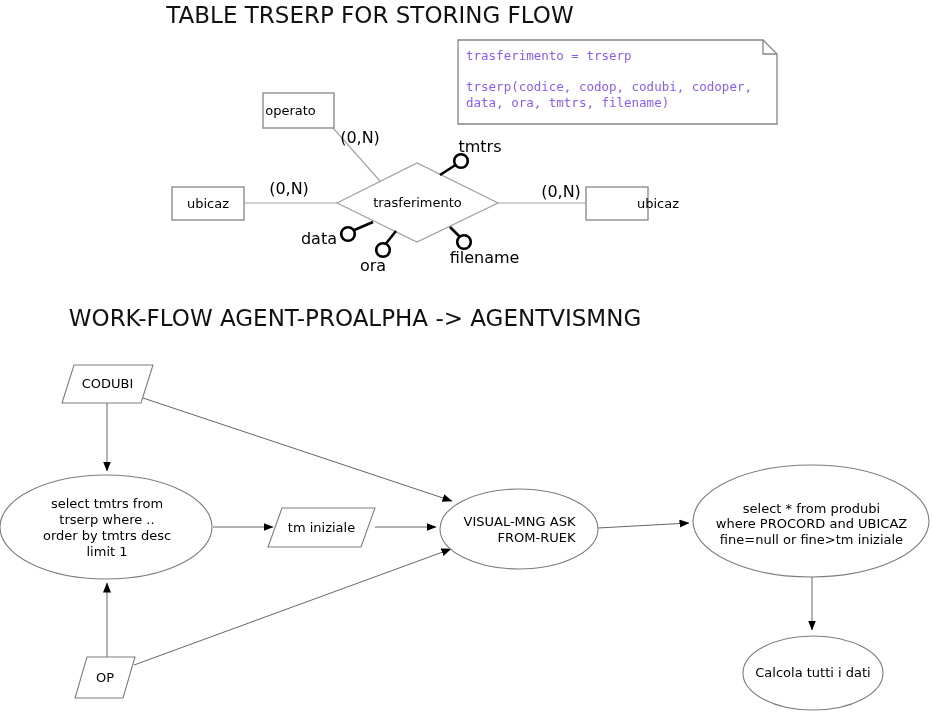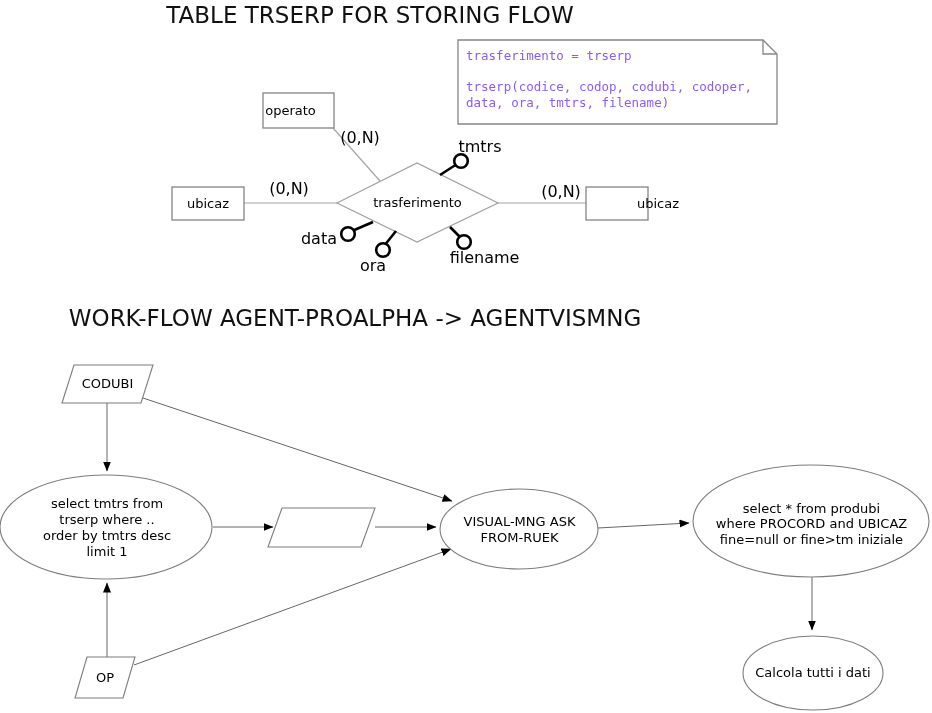--- a/index.html
+++ b/index.html
@@ -88,21 +88,22 @@
   <div class="lbl small" style="left:267px;top:181px;width:44px;height:16px;">(0,N)</div>
   <div class="lbl small" style="left:539px;top:184px;width:44px;height:16px;">(0,N)</div>
 
   <div class="title" style="left:60px;top:305px;width:590px;">WORK-FLOW AGENT-PROALPHA -&gt; AGENTVISMNG</div>
 
   <div class="lbl" style="left:62px;top:365px;width:91px;height:38px;">CODUBI</div>
   <div class="lbl" style="left:0px;top:475px;width:214px;height:105px;">select tmtrs from
 trserp where ..
 order by tmtrs desc
 limit 1</div>
-  <div class="lbl" style="left:441px;top:490px;width:157px;height:79px;">VISUAL-MNG ASK
+  <div class="lbl" style="left:268px;top:508px;width:107px;height:39px;">tm iniziale</div>
+  <div class="lbl" style="left:441px;top:490px;width:157px;height:79px;text-align:right;">VISUAL-MNG ASK
 FROM-RUEK</div>
   <div class="lbl" style="left:743px;top:636px;width:140px;height:74px;">Calcola tutti i dati</div>
   <div class="lbl tight" style="left:694px;top:470px;width:235px;height:108px;">select * from produbi
 where PROCORD and UBICAZ
 fine=null or fine&gt;tm iniziale</div>
   <div class="lbl" style="left:75px;top:657px;width:60px;height:41px;">OP</div>
 
 </div>
 
 </body></html>

